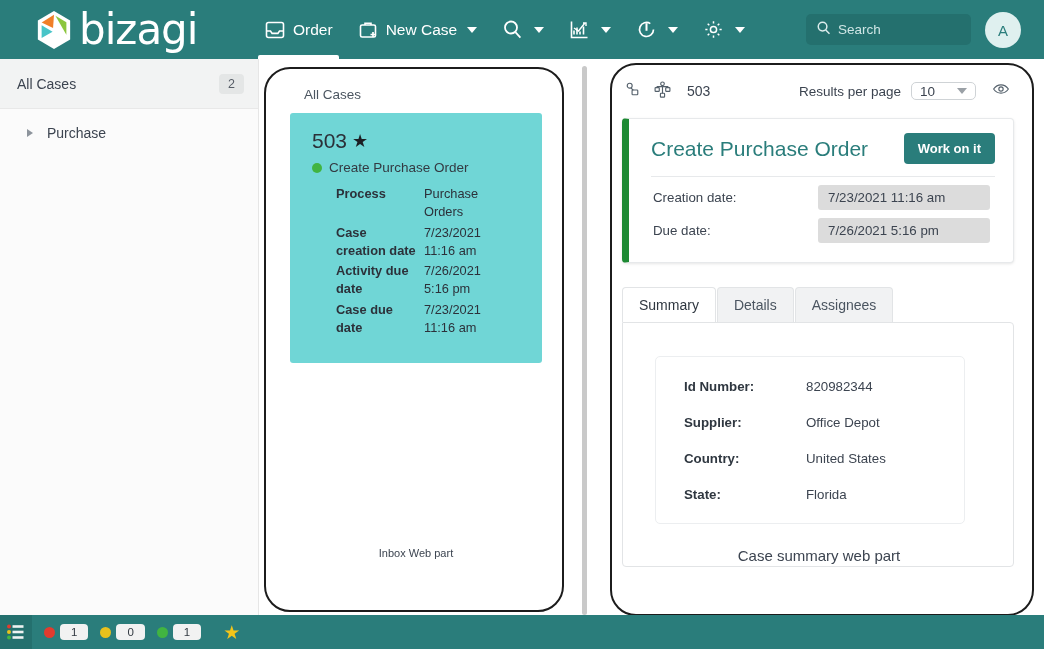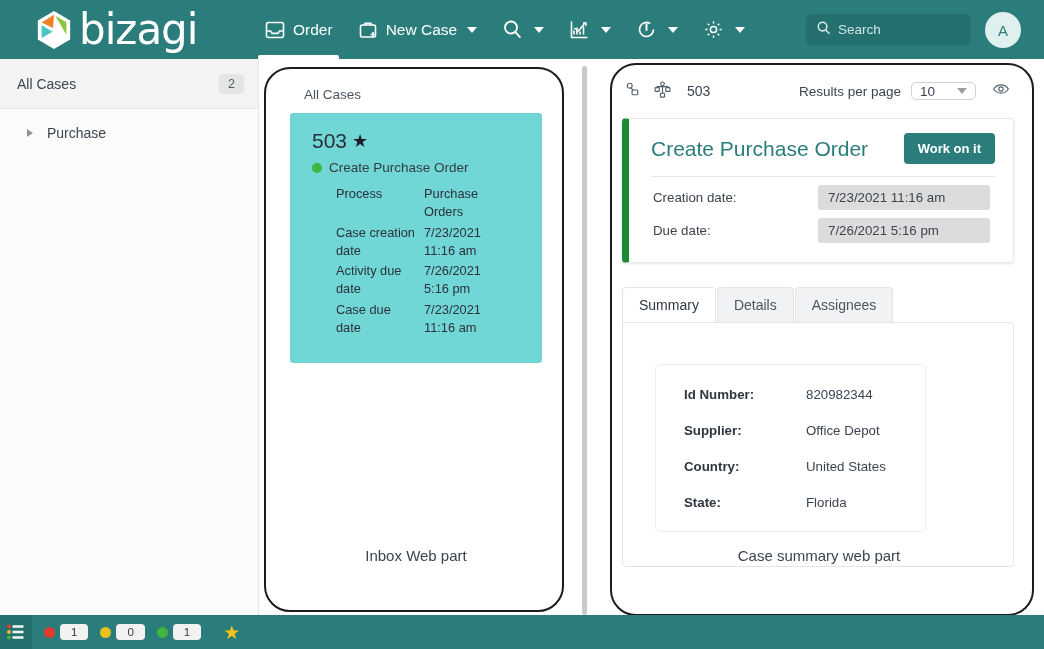--- a/index.html
+++ b/index.html
@@ -85,25 +85,25 @@
   .case-card {
     position:absolute; left:24px; top:44px; width:252px; height:250px;
     background:#70d6d6; border-radius:3px; padding:16px 18px 0 22px; cursor:pointer;
   }
   .case-id { display:flex; align-items:center; gap:5px; font-size:21px; color:#2b3038; }
   .star-blk { color:#1c1f24; font-size:18px; }
   .case-act { display:flex; align-items:center; gap:7px; margin-top:7px; font-size:13.5px; color:#333a42; }
   .dot-green { width:10px;height:10px;border-radius:50%;background:#41b441; flex:none; }
   .kv { margin-top:10px; margin-left:24px; }
   .kv-row { display:flex; font-size:12.8px; color:#2c313a; line-height:1.43; margin-bottom:2px; }
-  .kv-k { width:88px; font-weight:normal; flex:none; padding-right:6px; }
+  .kv-k { width:88px; font-weight:bold; flex:none; padding-right:6px; }
   .kv-v { width:72px; }
   .wp-label-out {
     position:absolute; left:0; width:300px; top:478px; text-align:center;
-    font-size:15px; color:#3c4450;
+    font-size:11px; color:#3c4450;
   }
 
   
   .rp-head { position:absolute; left:0; top:0; width:420px; height:52px; display:flex;
              align-items:center; padding:0 22px 0 12px; }
   .rp-icons { display:flex; align-items:center; gap:10px; }
   .rp-num { font-size:14px; color:#3c4450; margin-left:15px; }
   .rpp-label { font-size:13.5px; color:#3c4450; margin-left:auto; margin-right:10px; }
   .select {
     width:65px; height:18px; border:1px solid #cfd3d6; border-radius:5px; background:#fff;
@@ -136,21 +136,21 @@
     font-size:14px; padding:9px 16px; border:1px solid #e2e4e6; border-bottom:none;
     border-radius:4px 4px 0 0; background:#f1f2f3; color:#4b5560; cursor:pointer;
     margin-right:1px;
   }
   .tab.active { background:#fff; color:#2f3740; }
   .panel-body {
     position:absolute; left:10px; top:257px; width:392px; height:245px;
     background:#fff; border:1px solid #e2e4e6; border-radius:0 4px 4px 4px;
   }
   .fields {
-    position:absolute; left:32px; top:41px; width:271px; height:168px;
+    position:absolute; left:32px; top:33px; width:310px; height:168px;
     background:#fff; border:1px solid #eceef0; border-radius:5px; padding:22px 0 16px 28px;
   }
   .f-row { display:flex; font-size:13.3px; margin-bottom:21px; }
   .f-k { width:122px; font-weight:bold; color:#2f3740; flex:none; }
   .f-v { color:#3c4450; }
   .wp-label-in {
     position:absolute; left:0; top:224px; width:392px; text-align:center;
     font-size:15px; color:#3c4450;
   }
 

